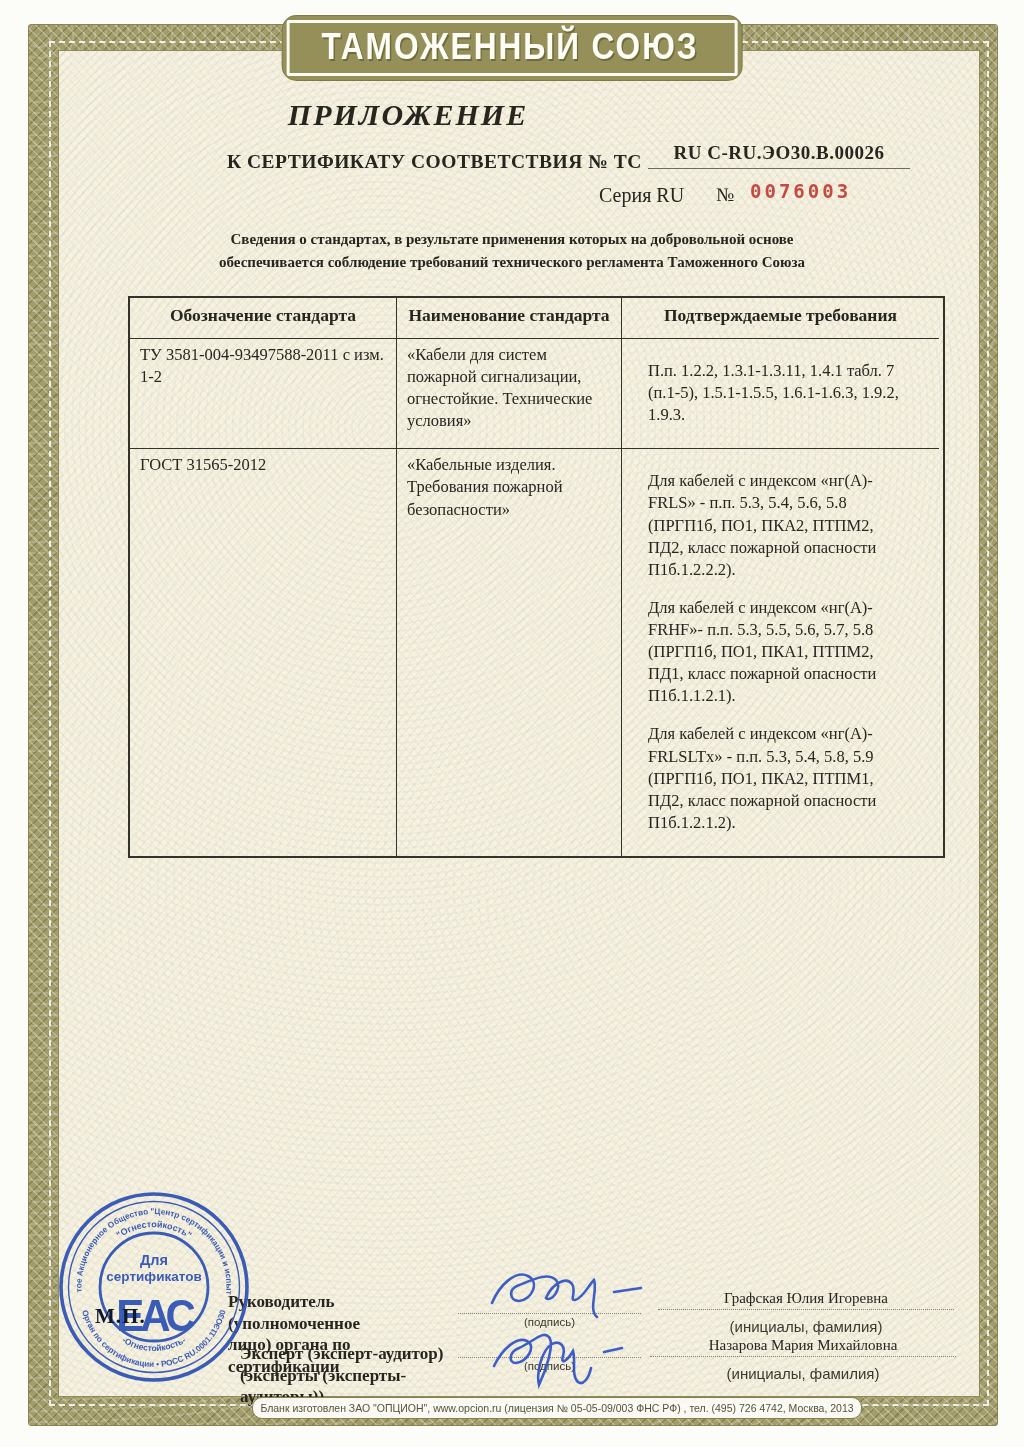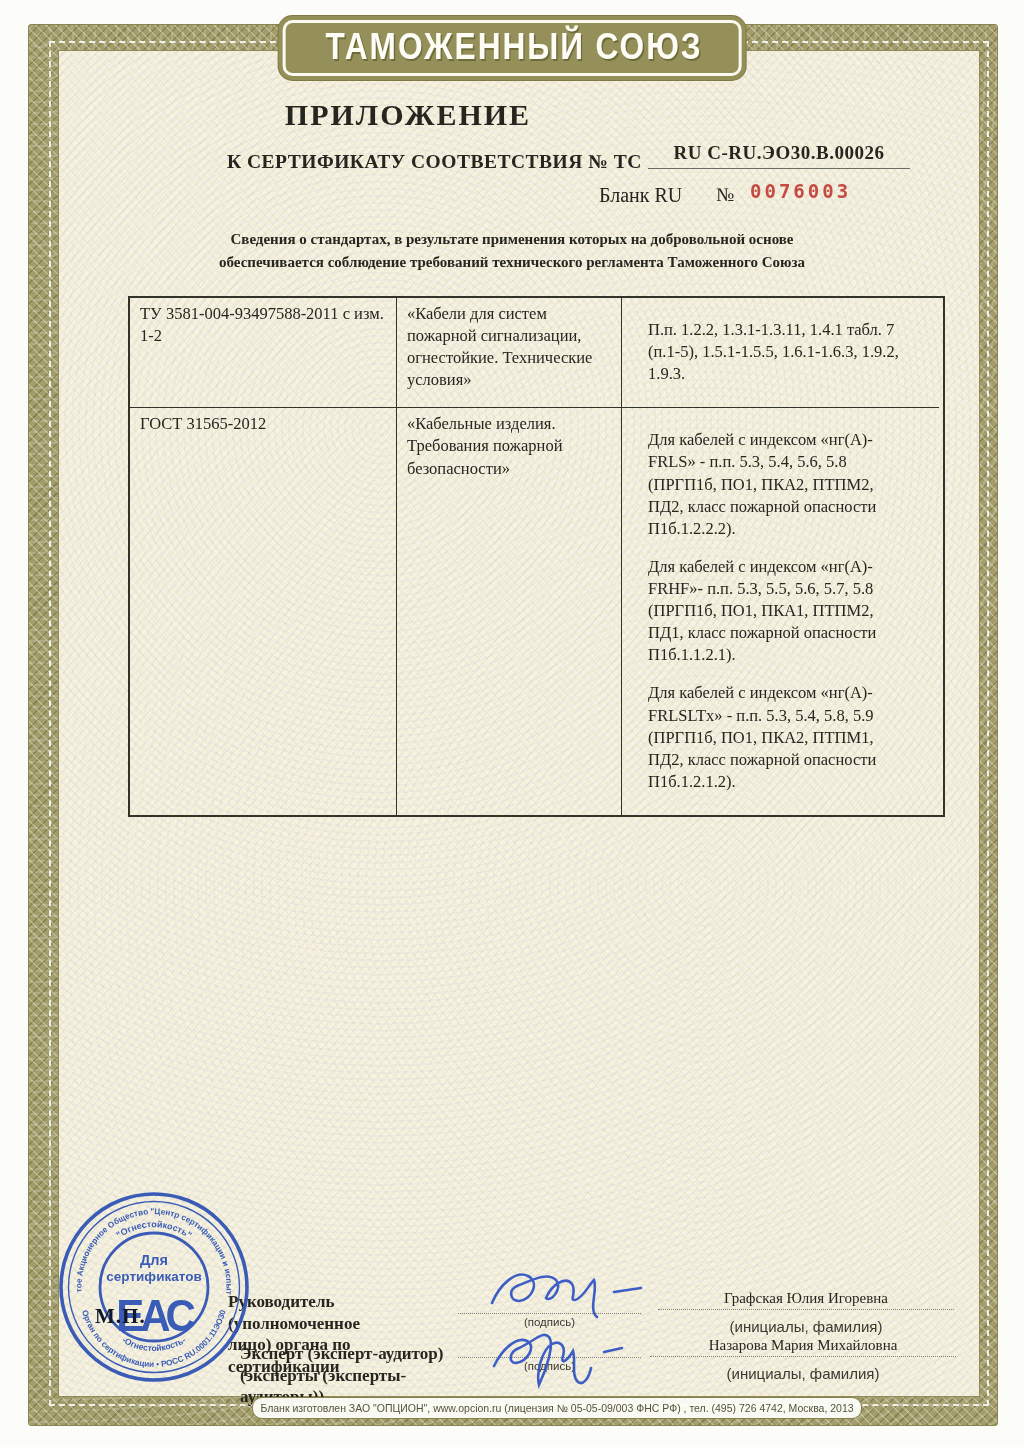--- a/index.html
+++ b/index.html
@@ -32,32 +32,32 @@
     outline:2px dashed rgba(255,255,255,.85);
     outline-offset:7px;
   }
   
   .banner{
     position:absolute;left:50%;top:16px;transform:translateX(-50%);
     background:#95905a;border-radius:14px;padding:4px;z-index:5;
     box-shadow:0 0 0 1px #7e7947;
   }
   .banner-inner{
-    border:3px solid #fbfaf2;border-radius:10px;padding:5px 28px 7px 32px;
+    border:3px solid #fbfaf2;border-radius:2px;padding:5px 28px 7px 24px;
   }
   .banner-text{
     font-family:"Liberation Sans","DejaVu Sans",sans-serif;
     font-weight:bold;font-size:33px;letter-spacing:2px;color:#fdfdf6;
     text-shadow:1.5px 1.5px 0 rgba(96,92,46,.7);
     transform:scale(.96,1.12);display:inline-block;white-space:nowrap;
   }
   
   .doc-title{
     position:absolute;left:0;top:98px;width:816px;text-align:center;
-    font-size:30px;font-weight:bold;letter-spacing:2px;z-index:3;
+    font-size:30px;font-weight:bold;letter-spacing:2px;z-index:3;font-style:italic;
   }
   .cert-label{
     position:absolute;left:227px;top:151px;font-size:19.5px;font-weight:bold;
     letter-spacing:.5px;z-index:3;white-space:nowrap;
   }
   .cert-number{
     position:absolute;left:648px;top:142px;width:262px;text-align:center;
     font-size:19px;font-weight:bold;letter-spacing:.5px;
     border-bottom:1.5px solid #6d6c62;padding-bottom:4px;z-index:3;
   }
@@ -147,30 +147,35 @@
 
 <div class="banner">
   <div class="banner-inner">
     <span class="banner-text">ТАМОЖЕННЫЙ СОЮЗ</span>
   </div>
 </div>
 
 <div class="doc-title">ПРИЛОЖЕНИЕ</div>
 <div class="cert-label">К СЕРТИФИКАТУ СООТВЕТСТВИЯ  № ТС</div>
 <div class="cert-number">RU C-RU.ЭО30.В.00026</div>
-<div class="series-label">Бланк RU</div>
+<div class="series-label">Серия RU</div>
 <div class="series-no-sign">№</div>
 <div class="blank-number">0076003</div>
 
 <div class="intro">
   <span>Сведения о стандартах, в результате применения которых на добровольной основе</span><br>
   <span>обеспечивается соблюдение требований технического регламента Таможенного Союза</span>
 </div>
 
 <div class="std-table">
+  <div class="t-row t-head">
+    <div class="t-cell">Обозначение стандарта</div>
+    <div class="t-cell">Наименование стандарта</div>
+    <div class="t-cell">Подтверждаемые требования</div>
+  </div>
   <div class="t-row row-1">
     <div class="t-cell">ТУ 3581-004-93497588-2011 с изм. 1-2</div>
     <div class="t-cell">«Кабели для систем пожарной сигнализации, огнестойкие. Технические условия»</div>
     <div class="t-cell">
       <p>П.п. 1.2.2, 1.3.1-1.3.11, 1.4.1 табл. 7 (п.1-5), 1.5.1-1.5.5, 1.6.1-1.6.3, 1.9.2, 1.9.3.</p>
     </div>
   </div>
   <div class="t-row row-2">
     <div class="t-cell">ГОСТ 31565-2012</div>
     <div class="t-cell">«Кабельные изделия. Требования пожарной безопасности»</div>

